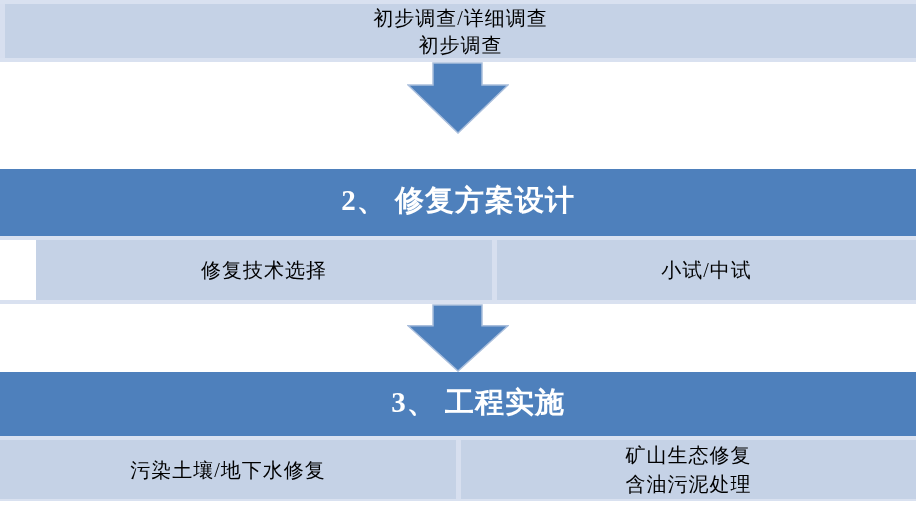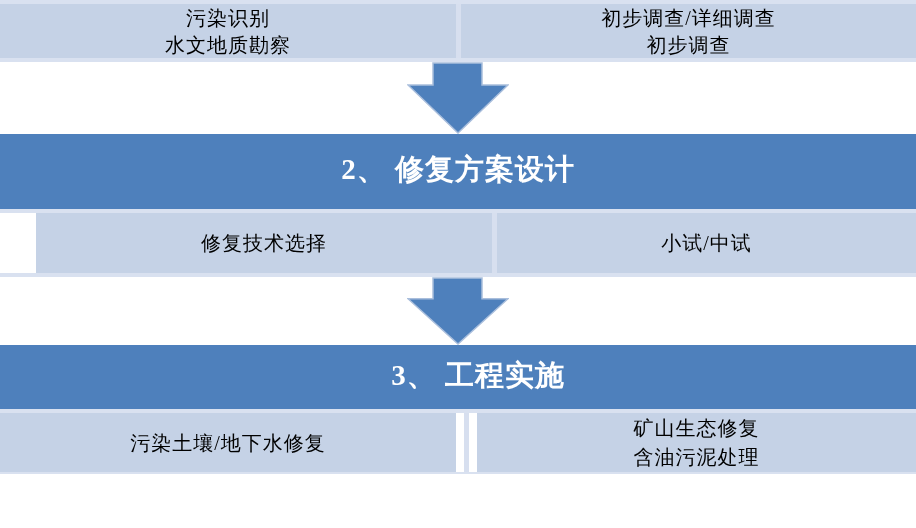--- a/index.html
+++ b/index.html
@@ -18,28 +18,28 @@
     background: #4E80BC;
     display: flex; align-items: center; justify-content: center;
     color: #ffffff;
     font-weight: bold;
     font-size: 29px;
     letter-spacing: 1px;
     padding-bottom: 3px;
     box-sizing: border-box;
   }
   #sec1-header { height: 67px; border-radius: 6px 6px 0 0; }
-  #sec2-header { height: 75px; }
+  #sec2-header { height: 67px; margin-top: 35px; }
   #sec3-header { height: 64px; padding-left: 40px; }
   .hgap { height: 4px; background: #D9E1F0; }
   .hgap-thin { height: 2px; background: #D9E1F0; }
   .content { display: flex; }
   #sec1-content { height: 54px; }
   #sec2-content { height: 60px; padding-left: 36px; }
-  #sec3-content { height: 59px; gap: 8px; }
+  #sec3-content { height: 59px; }
   .col {
     background: #C5D2E6;
     display: flex; flex-direction: column;
     justify-content: space-around;
   }
   .col-left  { width: 456px; }
   .col-right { flex: 1; }
   .vdivider { width: 5px; background: #D7DFEF; }
   .cell-text {
     text-align: center;
@@ -58,24 +58,20 @@
   #arrow-zone-2 { height: 68px; }
   .arrow-zone svg { display: block; height: 100%; }
 </style>
 </head>
 <body>
 
 <div class="canvas">
 
   <div class="hgap"></div>
   <div class="content" id="sec1-content">
-    <div class="col col-left">
-      <div class="cell-text">污染识别</div>
-      <div class="cell-text">水文地质勘察</div>
-    </div>
     <div class="vdivider"></div>
     <div class="col col-right">
       <div class="cell-text">初步调查/详细调查</div>
       <div class="cell-text">初步调查</div>
     </div>
   </div>
   <div class="hgap"></div>
 
   <div class="arrow-zone" id="arrow-zone-1">
     <svg viewBox="0 0 102 72" width="102" preserveAspectRatio="none">

